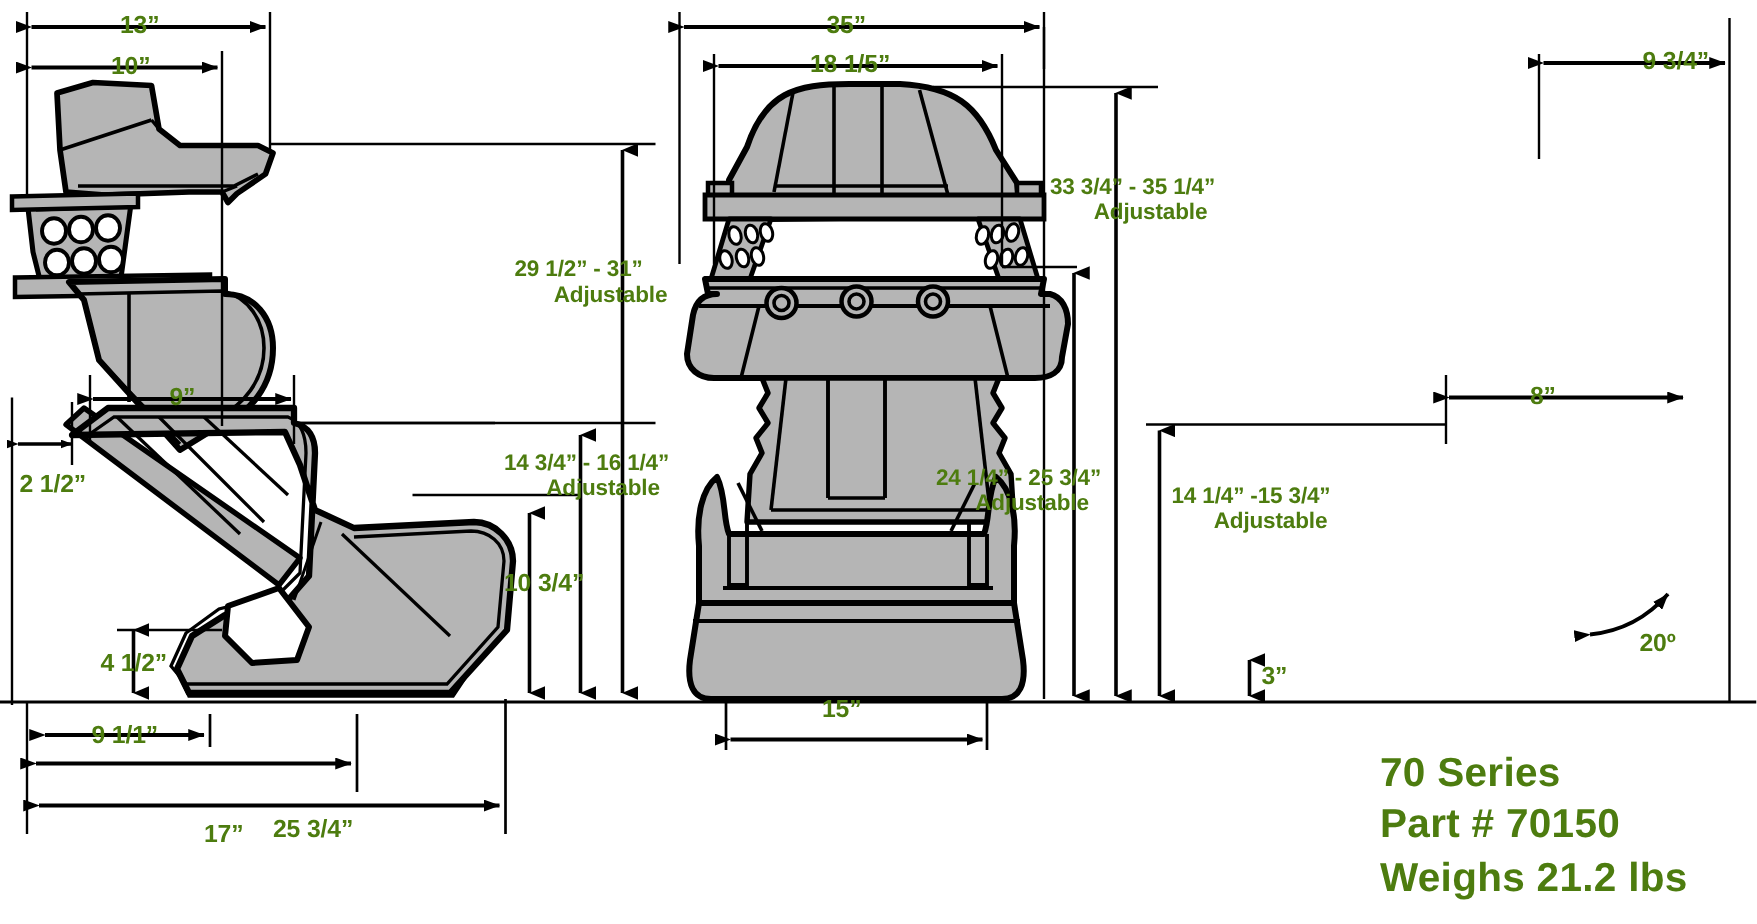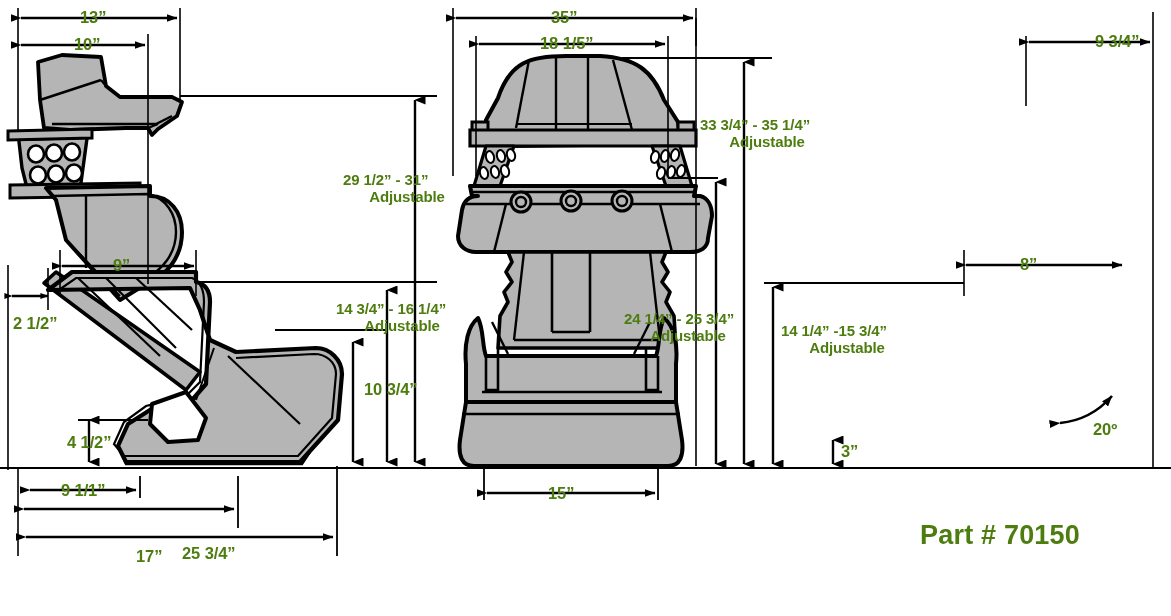--- a/index.html
+++ b/index.html
@@ -329,42 +329,44 @@
 <div class="lbl dim2" style="left:343px;top:160px;width:140px;text-align:left;margin-top:12px;">
   <span>29 1/2” - 31”</span><br>
   <span style="display:inline-block;width:136px;text-align:center;margin-left:-4px;">Adjustable</span>
 </div>
 <div class="lbl dim" style="left:113px;top:256px;">9”</div>
 <div class="lbl dim" style="left:13px;top:314px;">2 1/2”</div>
 <div class="lbl dim2" style="left:336px;top:301px;width:150px;text-align:left;">
   <span>14 3/4” - 16 1/4”</span><br>
   <span style="display:inline-block;width:140px;text-align:center;margin-left:-4px;">Adjustable</span>
 </div>
-<div class="lbl dim" style="left:336px;top:380px;padding-left:28px;">10 3/4”</div>
+<div class="lbl dim" style="left:336px;top:380px;">10 3/4”</div>
 <div class="lbl dim" style="left:67px;top:433px;">4 1/2”</div>
 <div class="lbl dim" style="left:61px;top:481px;">9 1/1”</div>
 <div class="lbl dim" style="left:136px;top:500px;margin-top:47px;">17”</div>
 <div class="lbl dim" style="left:182px;top:528px;margin-top:16px;">25 3/4”</div>
 
 <div class="lbl dim" style="left:551px;top:8px;">35”</div>
 <div class="lbl dim" style="left:540px;top:34px;">18 1/5”</div>
 <div class="lbl dim2" style="left:700px;top:117px;width:150px;text-align:left;">
   <span>33 3/4” - 35 1/4”</span><br>
   <span style="display:inline-block;width:142px;text-align:center;margin-left:-4px;">Adjustable</span>
 </div>
 <div class="lbl dim2" style="left:624px;top:294px;width:158px;text-align:left;margin-top:17px;">
   <span>24 1/4” - 25 3/4”</span><br>
   <span style="display:inline-block;width:132px;text-align:center;margin-left:-2px;">Adjustable</span>
 </div>
-<div class="lbl dim" style="left:548px;top:484px;">15”</div>
+<div class="lbl dim" style="left:548px;top:464px;">15”</div>
 
 <div class="lbl dim" style="left:1055px;top:32px;margin-left:40px;">9 3/4”</div>
 <div class="lbl dim" style="left:1020px;top:255px;">8”</div>
 <div class="lbl dim2" style="left:781px;top:323px;width:150px;text-align:left;">
   <span>14 1/4” -15 3/4”</span><br>
   <span style="display:inline-block;width:140px;text-align:center;margin-left:-4px;">Adjustable</span>
 </div>
 <div class="lbl dim" style="left:841px;top:442px;">3”</div>
 <div class="lbl dim" style="left:1093px;top:420px;">20º</div>
 
 <div style="position:absolute;left:920px;top:500px;">
-  <div class="lbl titleline" style="position:static;margin-top:20px;">Part # 70150</div>
+  <div class="lbl titleline" style="position:static;">70 Series</div>
+  <div class="lbl titleline" style="position:static;margin-top:4px;">Part # 70150</div>
+  <div class="lbl titleline" style="position:static;margin-top:6px;">Weighs 21.2 lbs</div>
 </div>
 
 </body></html>

